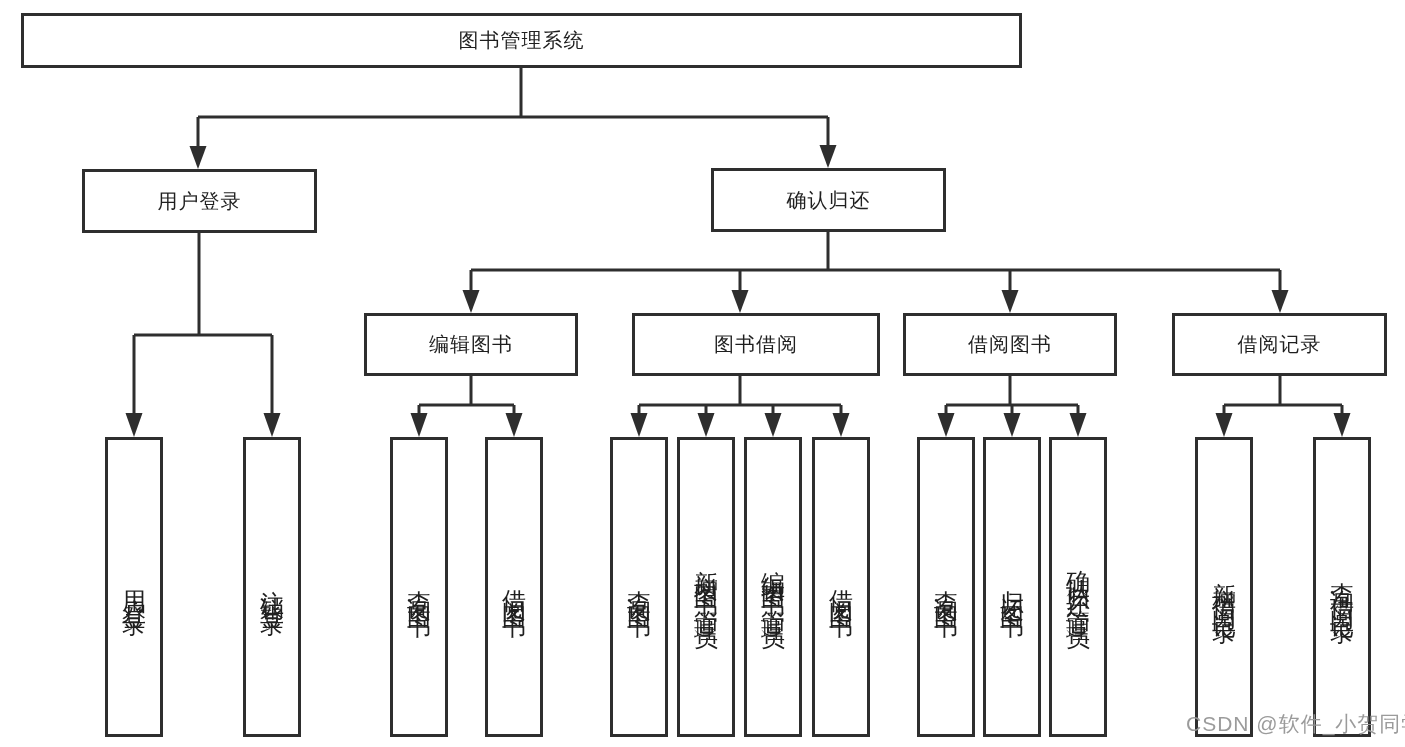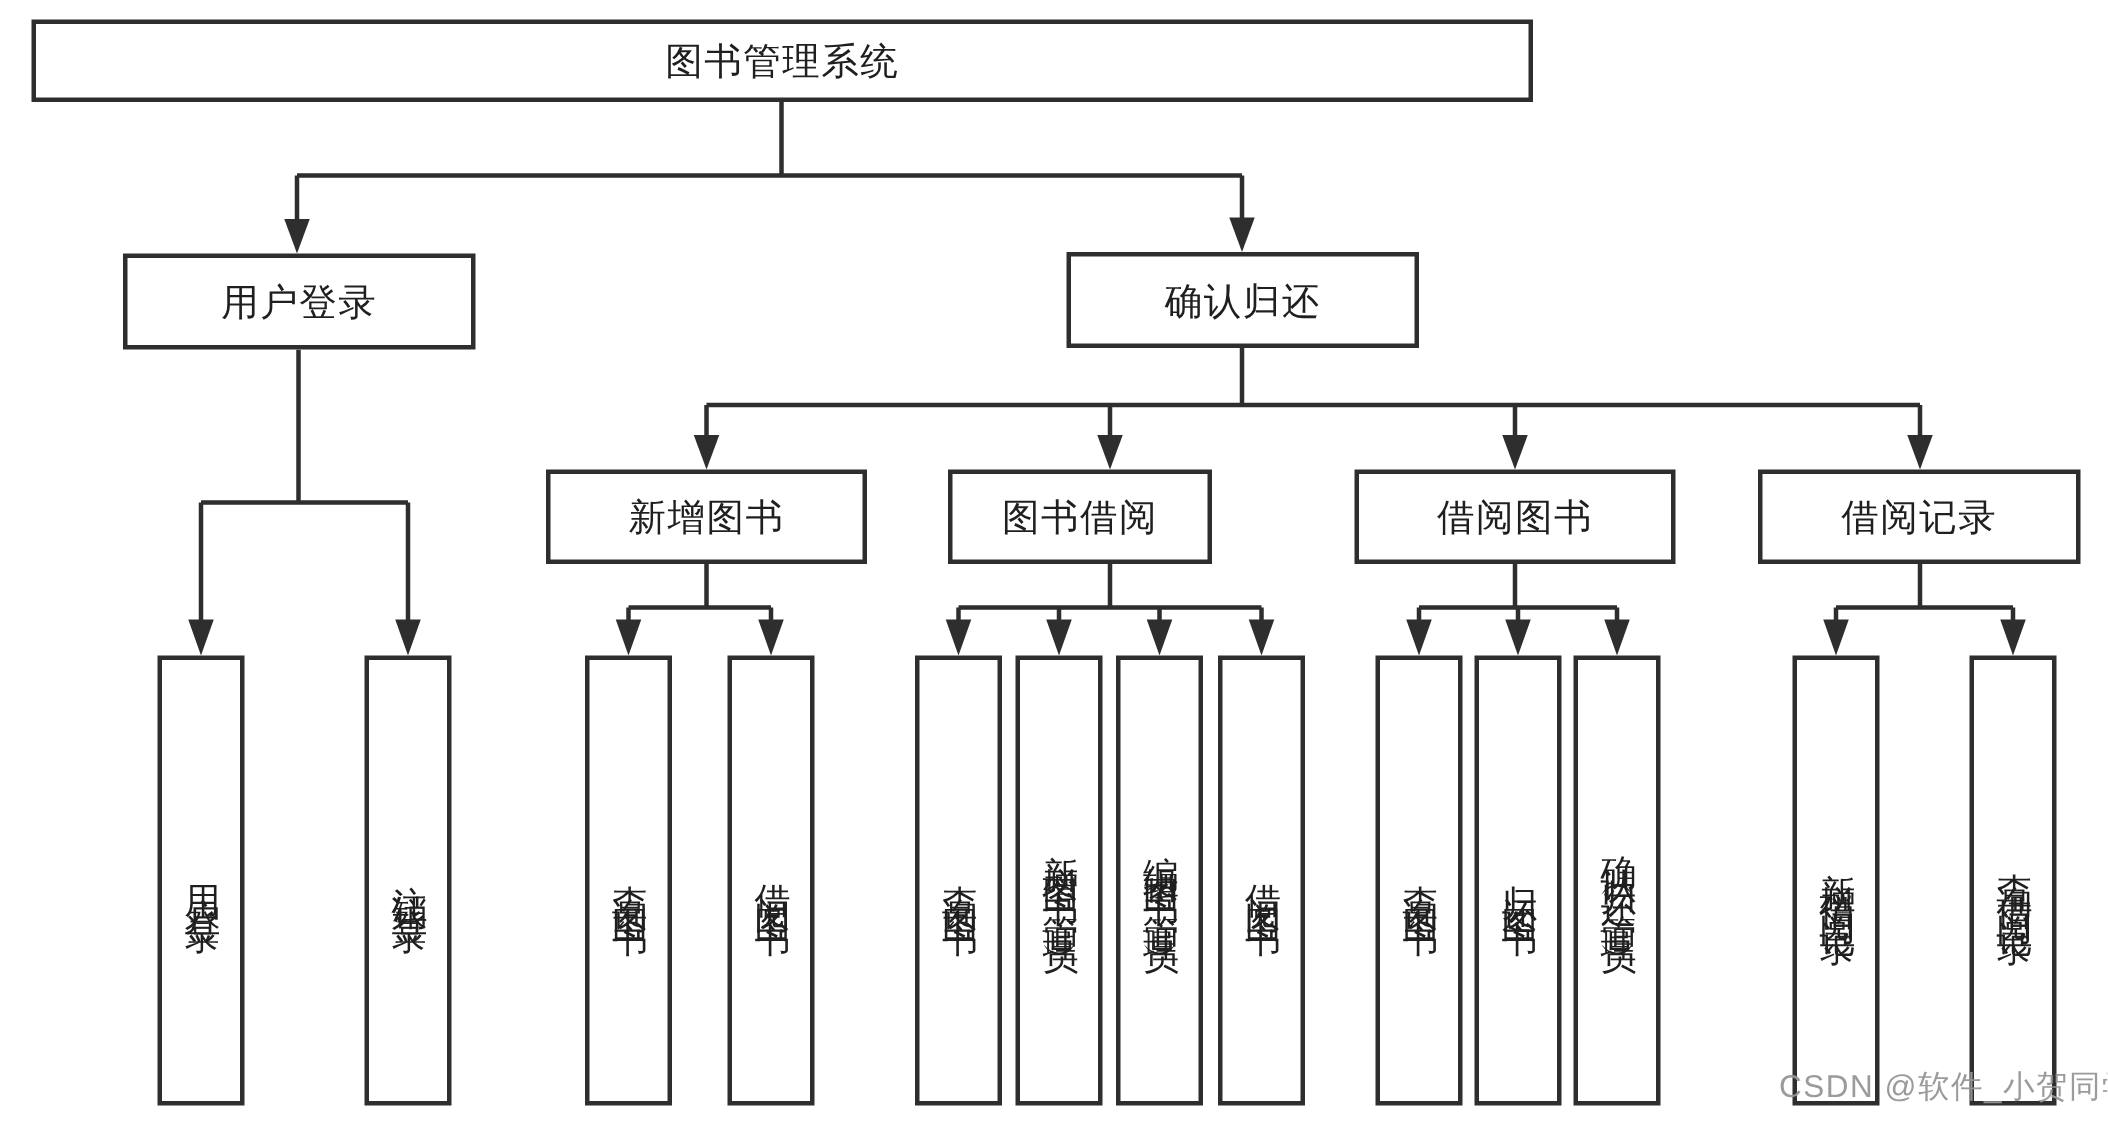--- a/index.html
+++ b/index.html
@@ -26,32 +26,32 @@
   }
   .node {
     position: absolute;
     box-sizing: border-box;
     border: 3px solid #2e2e2e;
     background: #ffffff;
     display: flex;
     align-items: center;
     justify-content: center;
     color: #1f1f1f;
-    font-size: 25px;
+    font-size: 20px;
     letter-spacing: 1px;
     white-space: nowrap;
     z-index: 2;
   }
   
   .root  { left: 21px;   top: 13px;  width: 1001px; height: 55px; }
   .lvl2a { left: 82px;   top: 169px; width: 235px;  height: 64px; }
   .lvl2b { left: 711px;  top: 168px; width: 235px;  height: 64px; }
   .lvl3  { top: 313px; height: 63px; }
   .l3a { left: 364px;  width: 214px; }
-  .l3b { left: 632px;  width: 176px; text-align: right; }
+  .l3b { left: 632px;  width: 248px; text-align: right; }
   .l3c { left: 903px;  width: 214px; }
   .l3d { left: 1172px; width: 215px; }
   
   .leaf {
     top: 437px;
     width: 58px;
     height: 300px;
     font-size: 24px;
     letter-spacing: 0;
   }
@@ -132,21 +132,21 @@
   </div>
 
   <div class="node lvl2a">
     <span>用户登录</span>
   </div>
   <div class="node lvl2b">
     <span>确认归还</span>
   </div>
 
   <div class="node lvl3 l3a">
-    <span>新增图书</span>
+    <span>编辑图书</span>
   </div>
   <div class="node lvl3 l3b">
     <span>图书借阅</span>
   </div>
   <div class="node lvl3 l3c">
     <span>借阅图书</span>
   </div>
   <div class="node lvl3 l3d">
     <span>借阅记录</span>
   </div>

